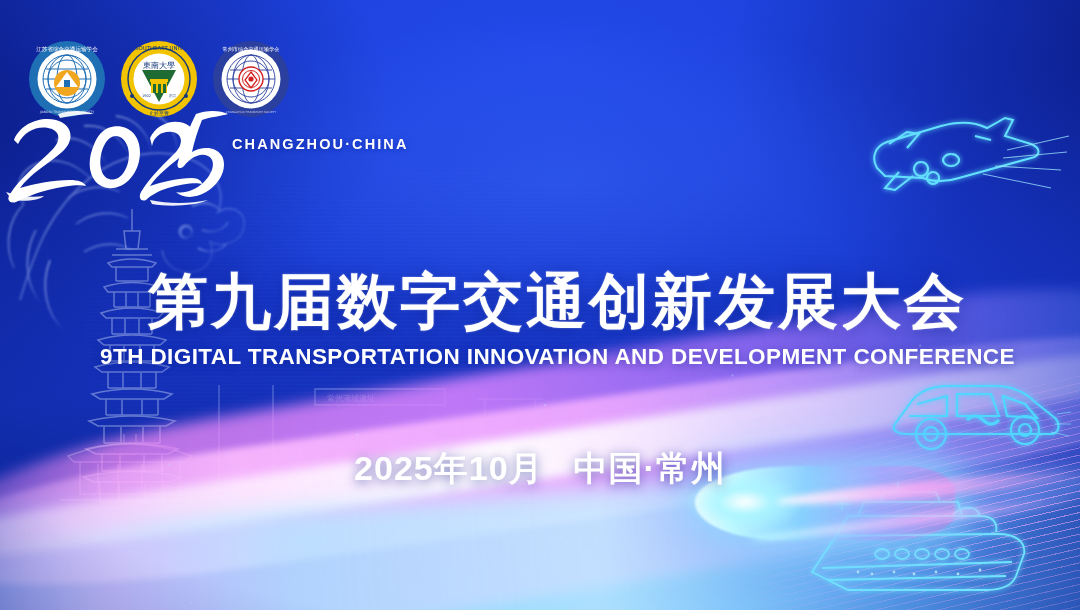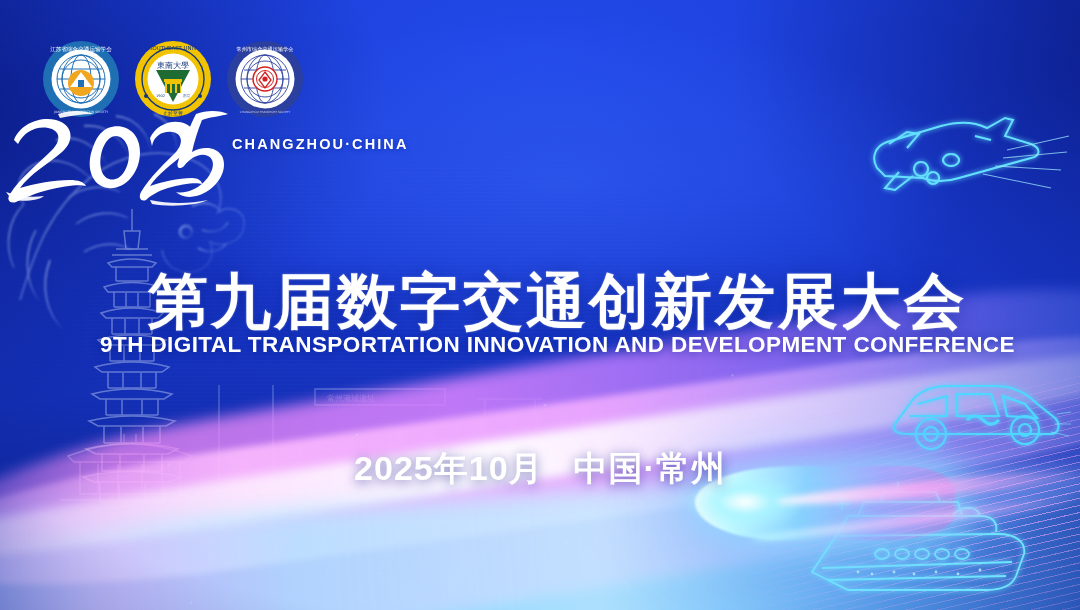--- a/index.html
+++ b/index.html
@@ -178,21 +178,21 @@
   .train-streak2{
     position:absolute; left:95px; top:100px; width:340px; height:10px;
     background:linear-gradient(90deg, rgba(190,255,255,.85), rgba(255,180,250,.6) 50%, rgba(170,150,255,0));
     border-radius:50%;
     filter:blur(3px);
     transform:rotate(-7deg);
   }
 
   
   .logos{
-    position:absolute; left:42px; top:40px;
+    position:absolute; left:28px; top:40px;
     display:flex; align-items:flex-start; gap:14px;
     z-index:6;
   }
   .logo{ width:78px; height:78px; display:block; }
 
   
   .year-block{
     position:absolute; left:0; right:0; top:104px;
     display:flex; flex-direction:row; align-items:center;
     z-index:7;
@@ -215,21 +215,21 @@
   .title-cn{
     color:#ffffff;
     font-size:60px;
     font-weight:700;
     letter-spacing:3px;
     line-height:1;
     text-shadow:0 3px 18px rgba(6,24,130,.55), 0 0 2px rgba(255,255,255,.5);
     white-space:nowrap;
   }
   .title-en{
-    margin-top:2px;
+    margin-top:14px;
     color:#ffffff;
     font-size:22.5px;
     font-weight:700;
     letter-spacing:.4px;
     line-height:1;
     white-space:nowrap;
     text-shadow:0 2px 10px rgba(6,24,130,.5);
   }
 
   .meta-block{

